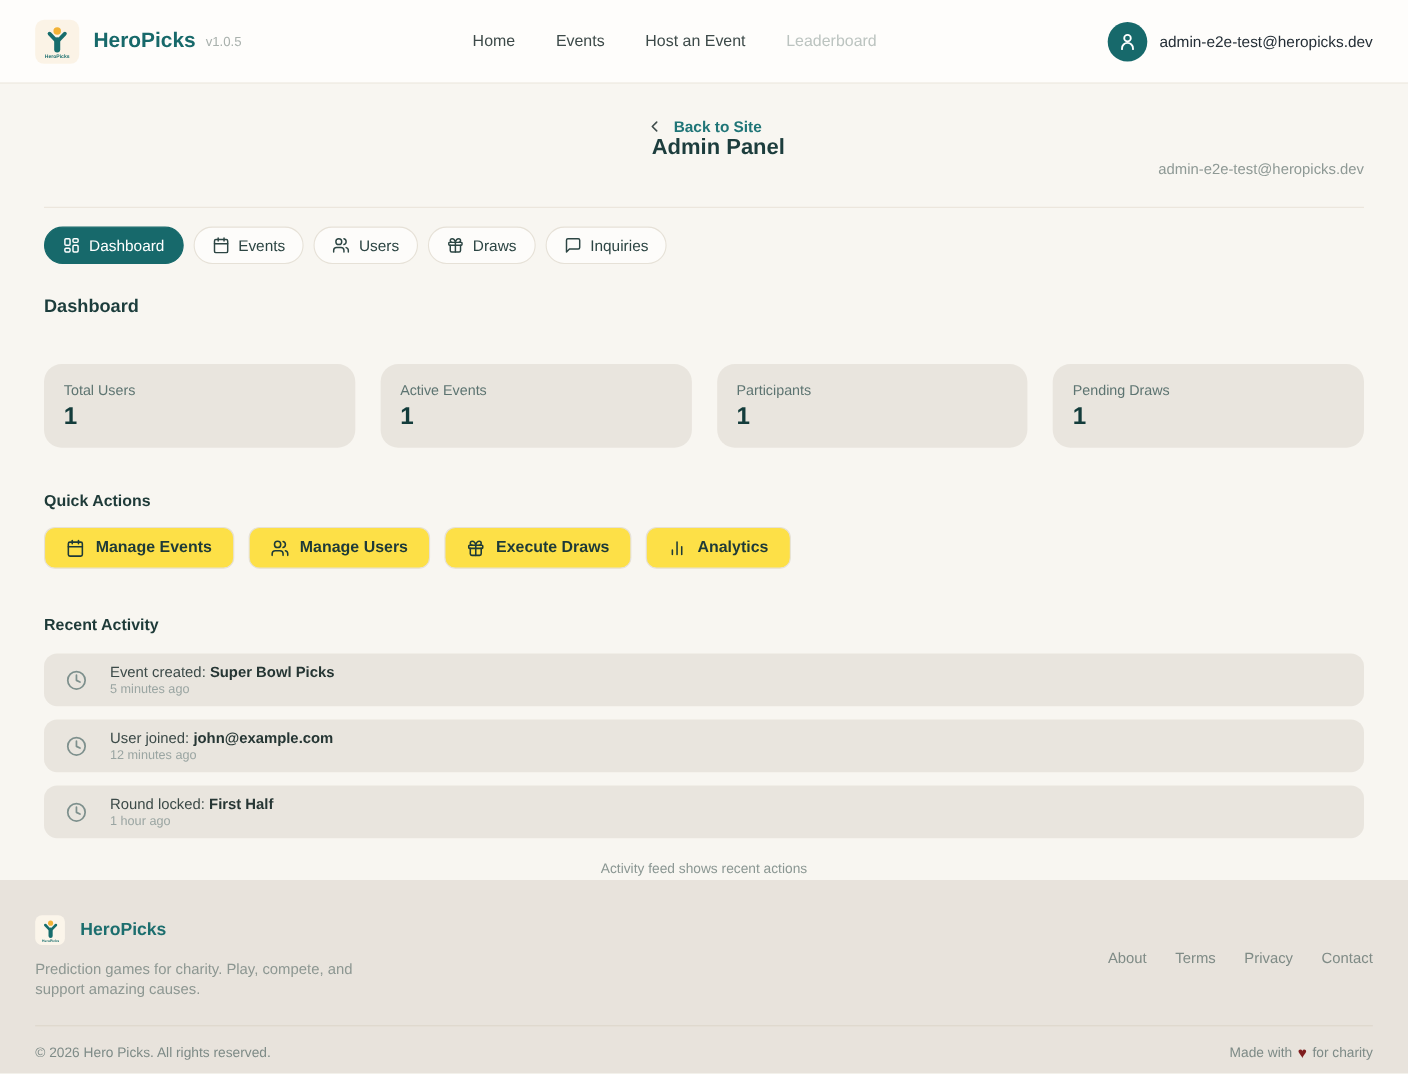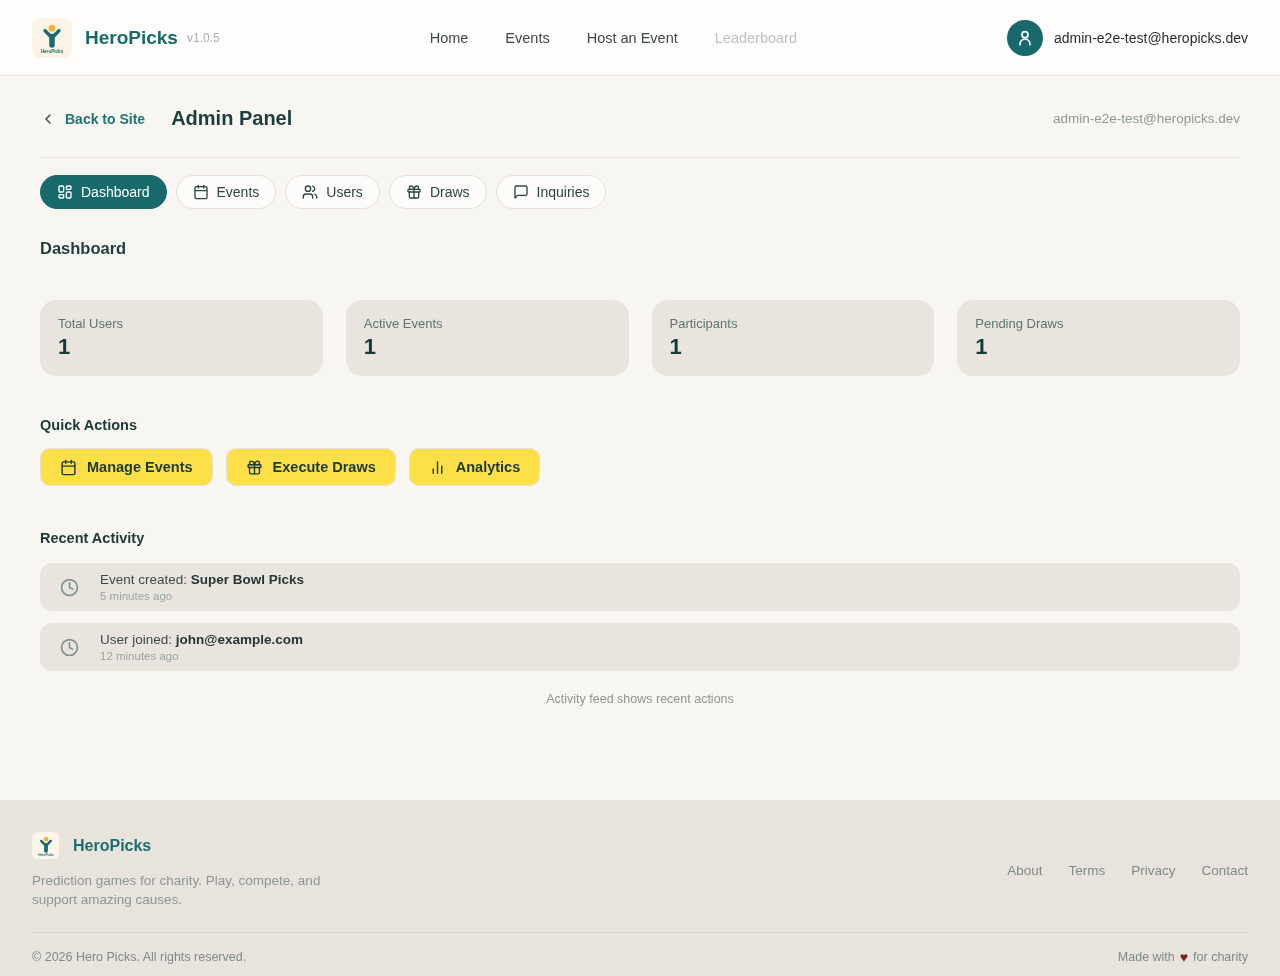--- a/index.html
+++ b/index.html
@@ -34,20 +34,21 @@
     display:flex; align-items:center; justify-content:center;
   }
   .user-email { font-size:14px; color:#242e36; }
 
   
   .main { width:1200px; margin:0 auto; flex:1; }
   .admin-header {
     display:flex; align-items:center;
     padding:31px 0 27px;
     border-bottom:1px solid #eae5db;
+    flex-direction:column;
   }
   .back-link { display:flex; align-items:center; gap:9px; color:#1f7577; font-size:14px; font-weight:600; cursor:pointer; }
   .admin-title { font-size:20px; font-weight:700; color:#1c3d3d; margin-left:26px; }
   .header-email { margin-left:auto; font-size:13.5px; color:#8e9995; }
 
   .tabs { display:flex; gap:9px; margin-top:17px; }
   .tab {
     display:flex; align-items:center; gap:8px;
     height:34px; padding:0 16px; border-radius:17px;
     background:#fdfcfa; border:1px solid #e6e1d7;
@@ -219,20 +220,29 @@
   <div class="subheading qa-heading">Quick Actions</div>
   <div class="actions">
     <button class="action-btn">
       <svg viewBox="0 0 24 24" width="17" height="17" fill="none" stroke="currentColor" stroke-width="2" stroke-linecap="round" stroke-linejoin="round">
         <rect x="3" y="4" width="18" height="18" rx="2"></rect>
           <line x1="16" y1="2" x2="16" y2="6"></line>
           <line x1="8" y1="2" x2="8" y2="6"></line>
           <line x1="3" y1="10" x2="21" y2="10"></line>
       </svg>
       <span>Manage Events</span>
+    </button>
+    <button class="action-btn">
+      <svg viewBox="0 0 24 24" width="17" height="17" fill="none" stroke="currentColor" stroke-width="2" stroke-linecap="round" stroke-linejoin="round">
+        <path d="M16 21v-2a4 4 0 0 0-4-4H6a4 4 0 0 0-4 4v2"></path>
+          <circle cx="9" cy="7" r="4"></circle>
+        <path d="M22 21v-2a4 4 0 0 0-3-3.87"></path>
+          <path d="M16 3.13a4 4 0 0 1 0 7.75"></path>
+      </svg>
+      <span>Manage Users</span>
     </button>
     <button class="action-btn">
       <svg viewBox="0 0 24 24" width="17" height="17" fill="none" stroke="currentColor" stroke-width="2" stroke-linecap="round" stroke-linejoin="round">
         <rect x="3" y="8" width="18" height="4" rx="1"></rect>
           <path d="M12 8v13"></path>
           <path d="M19 12v7a2 2 0 0 1-2 2H7a2 2 0 0 1-2-2v-7"></path>
         <path d="M7.5 8a2.5 2.5 0 0 1 0-5C11 3 12 8 12 8s1-5 4.5-5a2.5 2.5 0 0 1 0 5"></path>
       </svg>
       <span>Execute Draws</span>
     </button>
@@ -263,20 +273,32 @@
     <div class="activity-item">
       <span class="clock-wrap">
         <svg viewBox="0 0 24 24" width="19" height="19" fill="none" stroke="currentColor" stroke-width="2" stroke-linecap="round" stroke-linejoin="round">
           <circle cx="12" cy="12" r="10"></circle>
             <polyline points="12 6 12 12 16 14"></polyline>
         </svg>
       </span>
       <div>
         <div class="activity-line1"><span>User joined: </span><b>john@example.com</b></div>
         <div class="activity-time">12 minutes ago</div>
+      </div>
+    </div>
+    <div class="activity-item">
+      <span class="clock-wrap">
+        <svg viewBox="0 0 24 24" width="19" height="19" fill="none" stroke="currentColor" stroke-width="2" stroke-linecap="round" stroke-linejoin="round">
+          <circle cx="12" cy="12" r="10"></circle>
+            <polyline points="12 6 12 12 16 14"></polyline>
+        </svg>
+      </span>
+      <div>
+        <div class="activity-line1"><span>Round locked: </span><b>First Half</b></div>
+        <div class="activity-time">1 hour ago</div>
       </div>
     </div>
   </div>
   <div class="activity-note">Activity feed shows recent actions</div>
 </div>
 
 <div class="footer">
   <div class="footer-top">
     <div>
       <div class="footer-brand-row">

